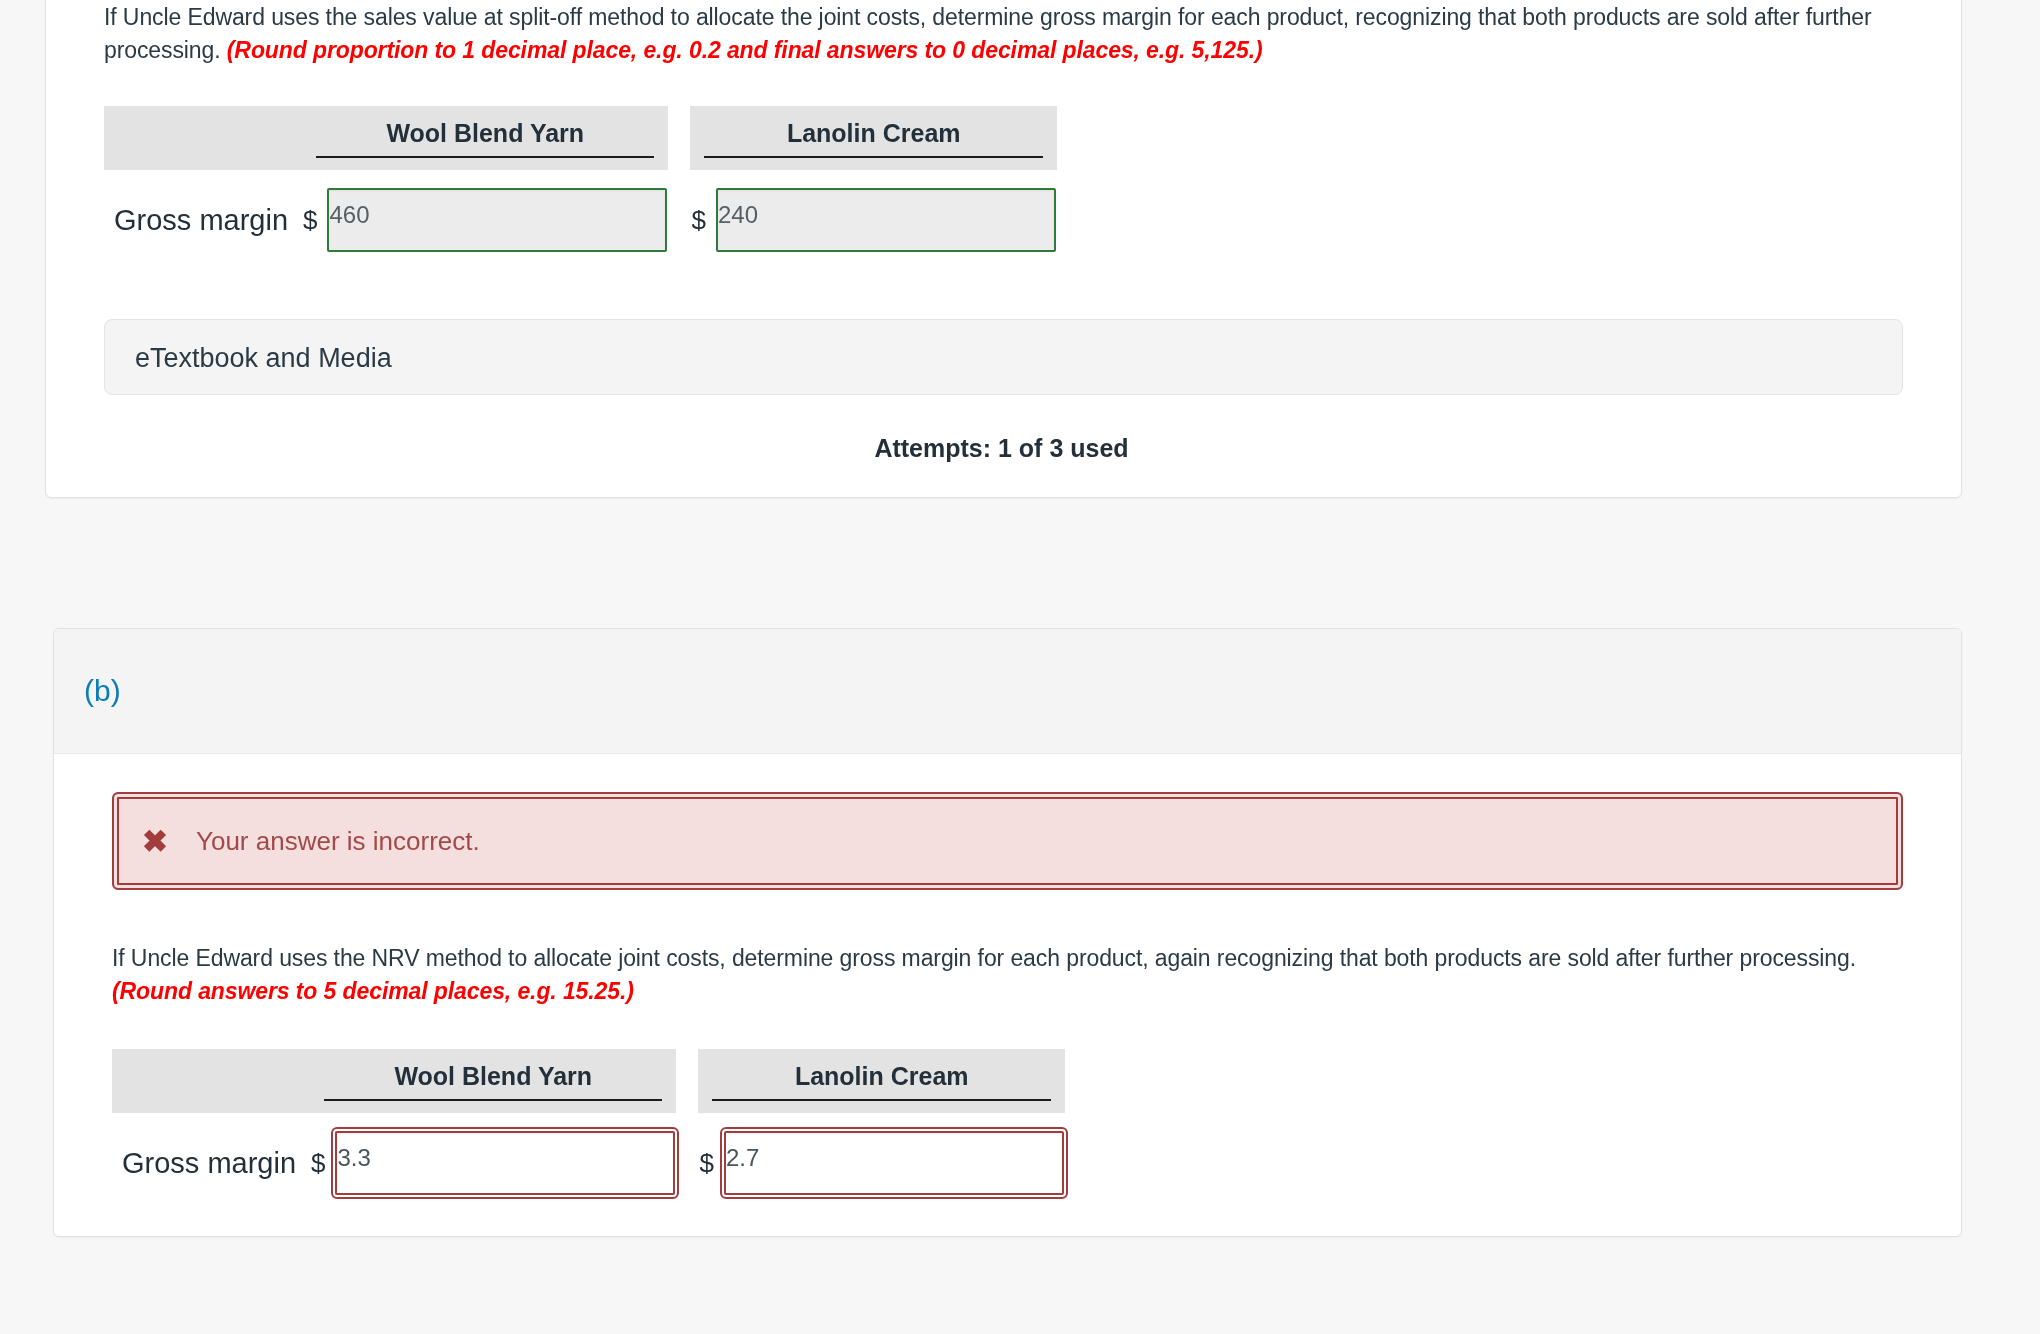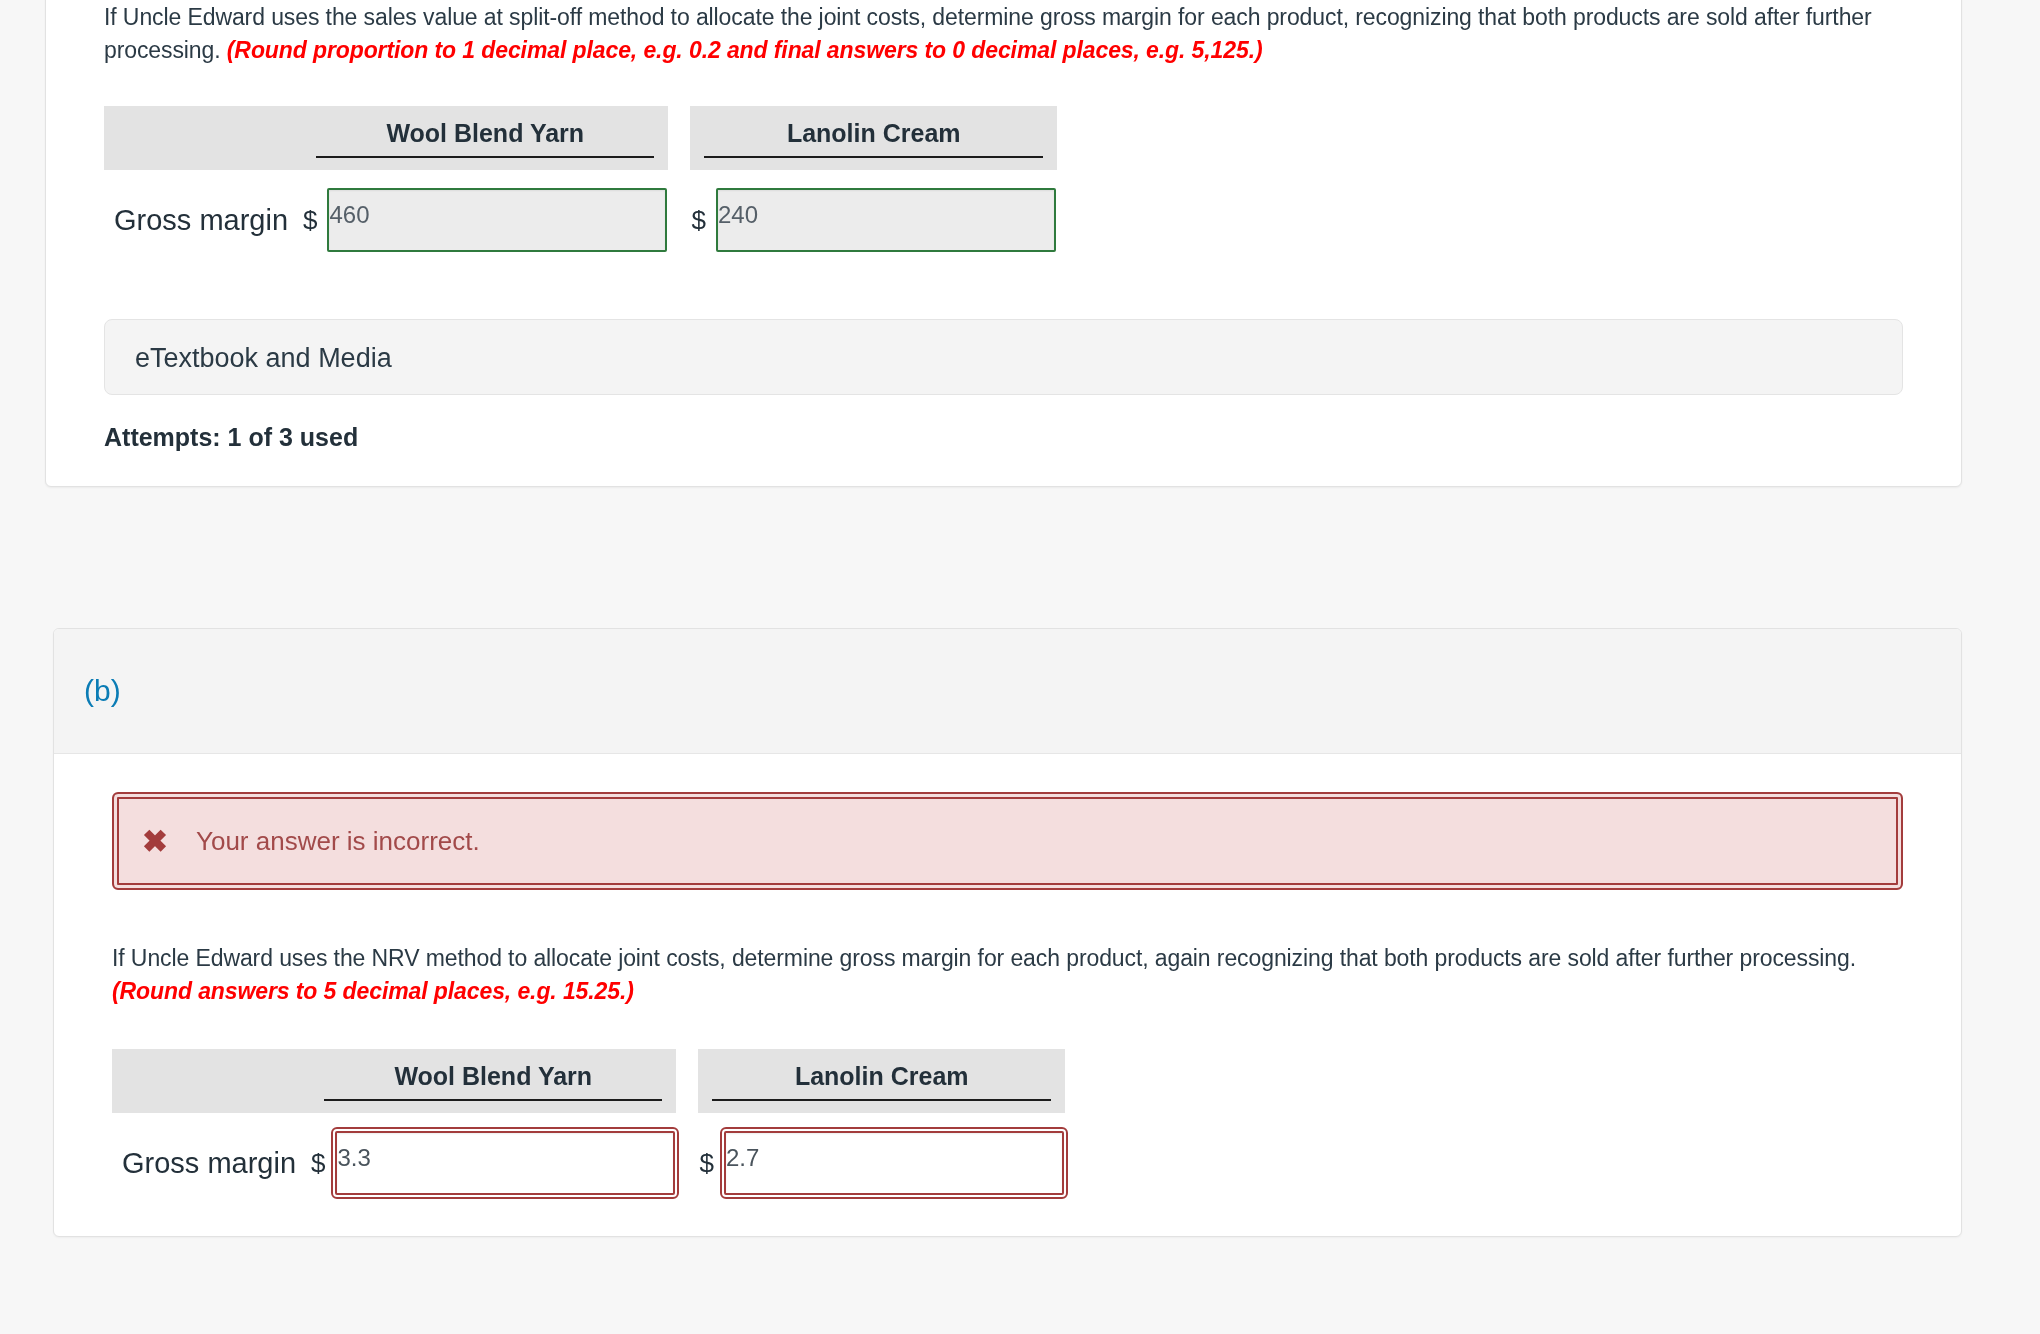--- a/index.html
+++ b/index.html
@@ -132,22 +132,22 @@
     border: 1px solid #e4e4e4;
     border-radius: 8px;
     height: 76px;
     line-height: 76px;
     padding-left: 30px;
     font-size: 27px;
     color: #2b3a45;
     width: 100%;
   }
   .attempts {
-    margin-top: 28px;
-    text-align: left;
+    margin-top: 39px;
+    text-align: center;
     font-size: 25px;
     font-weight: 700;
     color: #23303a;
     padding-right: 4px;
   }
 
   
   .card-b {
     position: absolute;
     left: 53px;

